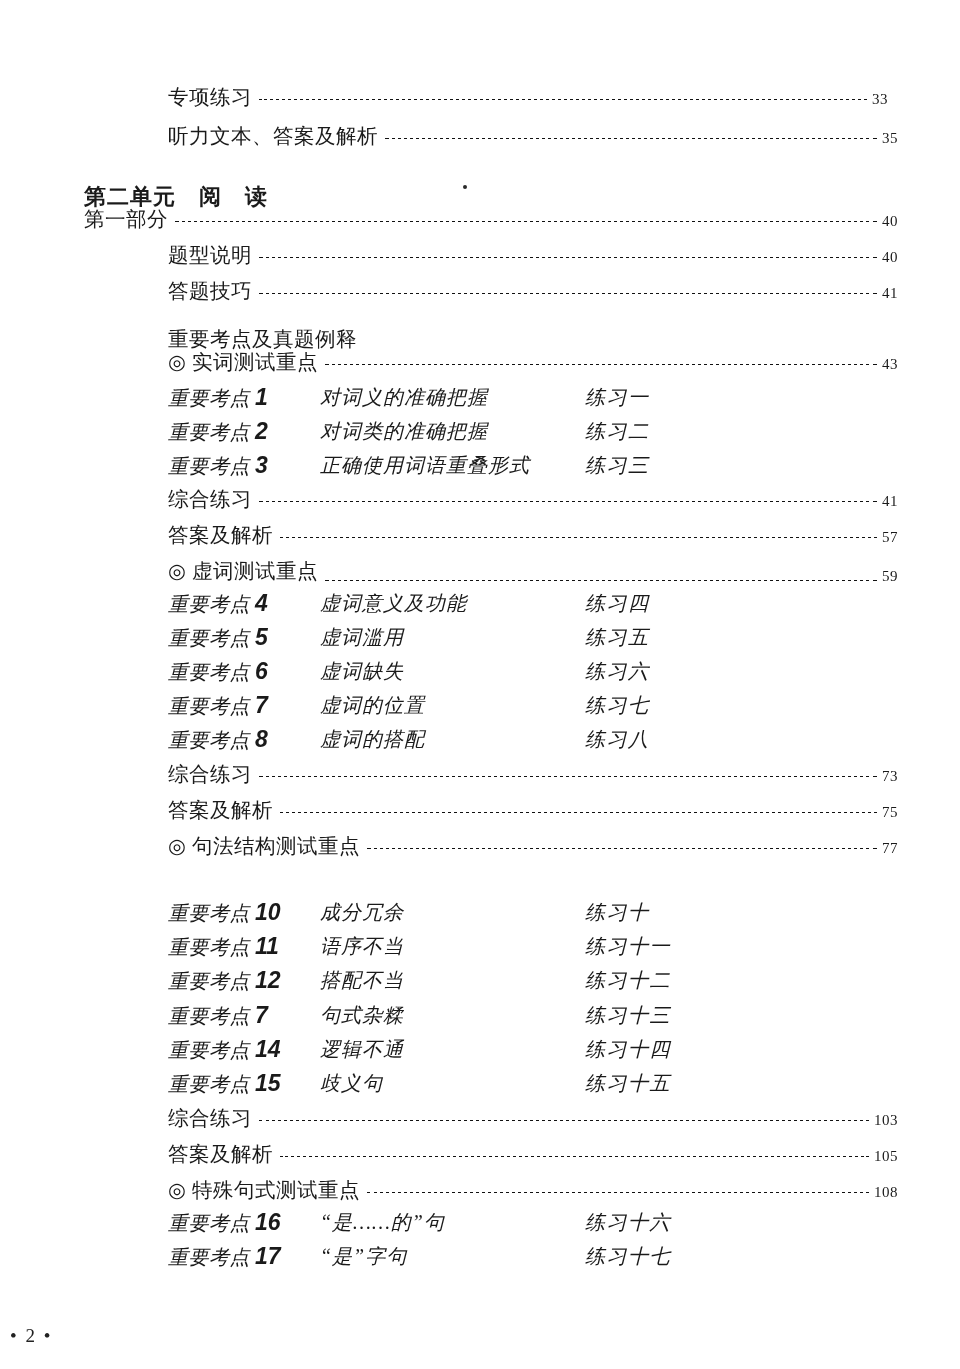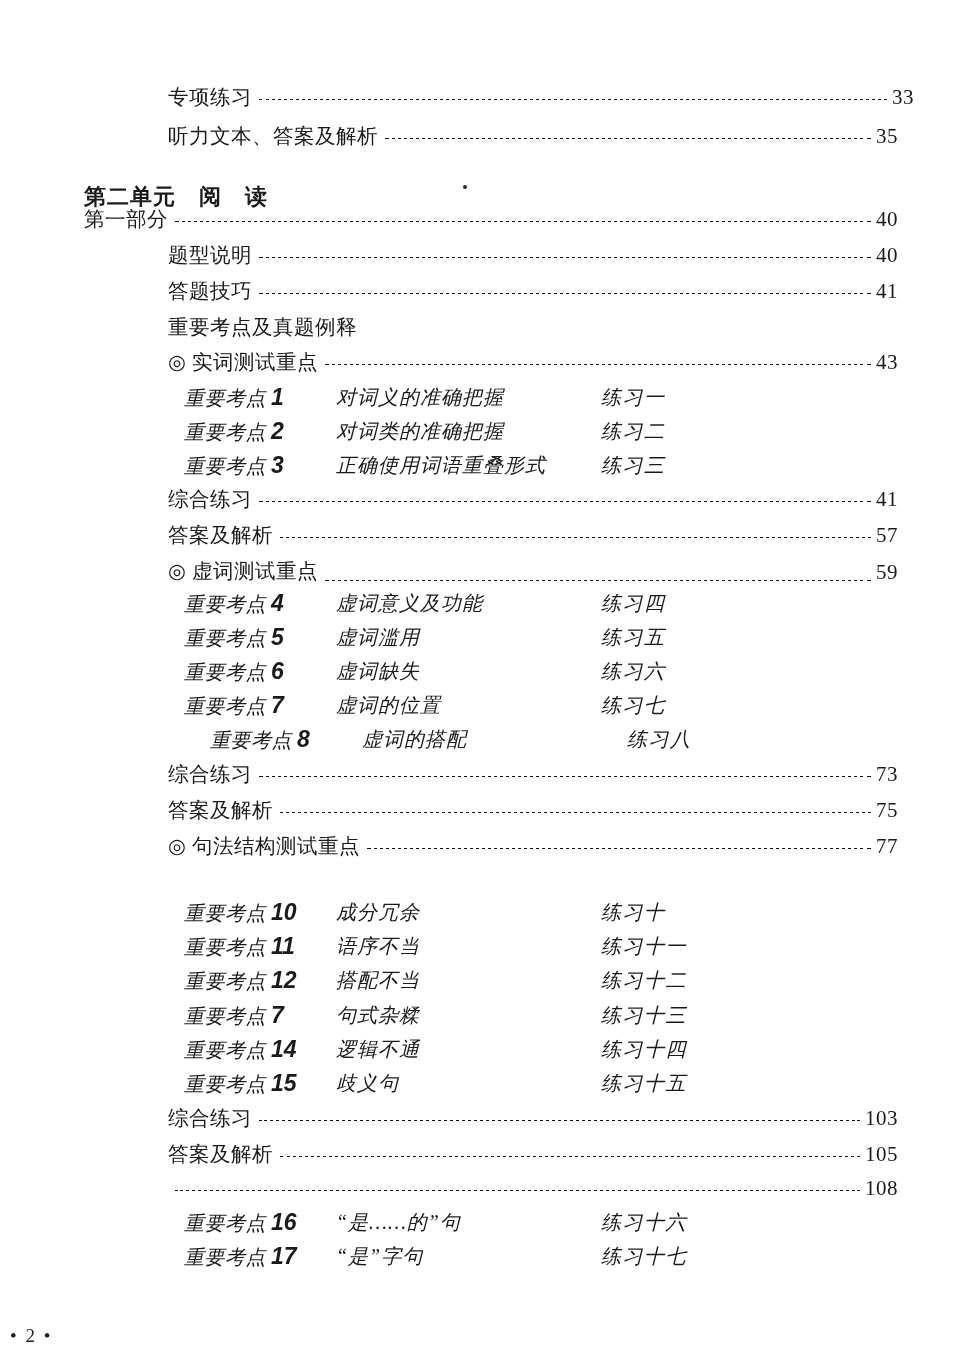--- a/index.html
+++ b/index.html
@@ -42,21 +42,21 @@
   }
   .toc-leader::before {
     content: "";
     position: absolute;
     left: 0;
     right: 0;
     top: 0;
     border-bottom: 3px dotted #111;
   }
   .toc-page {
-    font-size: 21px;
+    font-size: 15px;
     font-family: "Liberation Serif", "DejaVu Serif", serif;
     letter-spacing: 0.5px;
   }
 
   
   .unit-heading {
     position: absolute;
     font-size: 22px;
     font-weight: bold;
     letter-spacing: 1px;
@@ -70,26 +70,27 @@
     background: #2a2a2a;
     border-radius: 50%;
   }
 
   
   .plain-line {
     position: absolute;
     font-size: 20.5px;
     white-space: nowrap;
     letter-spacing: 0.5px;
+    margin-top: 12px;
   }
 
   
   .point-row {
     position: absolute;
-    left: 16px;
+    left: 0;
     right: 0;
     height: 34px;
     white-space: nowrap;
     padding-left: 24px;
   }
   .pt-kp {
     position: absolute;
     left: 168px;
     font-size: 20px;
     font-style: italic;
@@ -128,21 +129,21 @@
     font-family: "Liberation Serif", "DejaVu Serif", serif;
     color: #222;
     letter-spacing: 2px;
   }
 </style>
 </head>
 <body>
 
 <div class="page">
 
-  <div class="toc-row" style="left:168px; top:83px; right:46px;">
+  <div class="toc-row" style="left:168px; top:83px; right:72px;">
     <span class="toc-label">专项练习</span>
     <span class="toc-leader"></span>
     <span class="toc-page">33</span>
   </div>
 
   <div class="toc-row" style="left:168px; top:122px; right:62px;">
     <span class="toc-label">听力文本、答案及解析</span>
     <span class="toc-leader"></span>
     <span class="toc-page">35</span>
   </div>
@@ -222,21 +223,21 @@
   <div class="point-row" style="top:658px;">
     <span class="pt-kp"><span>重要考点</span><span class="pt-num">6</span></span>
     <span class="pt-title">虚词缺失</span>
     <span class="pt-ex">练习六</span>
   </div>
   <div class="point-row" style="top:692px;">
     <span class="pt-kp"><span>重要考点</span><span class="pt-num">7</span></span>
     <span class="pt-title">虚词的位置</span>
     <span class="pt-ex">练习七</span>
   </div>
-  <div class="point-row" style="top:726px;margin-left:26px;">
+  <div class="point-row" style="top:726px;">
     <span class="pt-kp"><span>重要考点</span><span class="pt-num">8</span></span>
     <span class="pt-title">虚词的搭配</span>
     <span class="pt-ex">练习八</span>
   </div>
 
   <div class="toc-row" style="left:168px; top:760px; right:62px;">
     <span class="toc-label">综合练习</span>
     <span class="toc-leader"></span>
     <span class="toc-page">73</span>
   </div>
@@ -288,20 +289,21 @@
     <span class="toc-leader"></span>
     <span class="toc-page">103</span>
   </div>
   <div class="toc-row" style="left:168px; top:1140px; right:62px;">
     <span class="toc-label">答案及解析</span>
     <span class="toc-leader"></span>
     <span class="toc-page">105</span>
   </div>
 
   <div class="toc-row" style="left:168px; top:1176px; right:62px;">
+    <span class="toc-label">◎ 特殊句式测试重点</span>
     <span class="toc-leader"></span>
     <span class="toc-page">108</span>
   </div>
 
   <div class="point-row" style="top:1209px;">
     <span class="pt-kp"><span>重要考点</span><span class="pt-num">16</span></span>
     <span class="pt-title">“是……的”句</span>
     <span class="pt-ex">练习十六</span>
   </div>
   <div class="point-row" style="top:1243px;">

